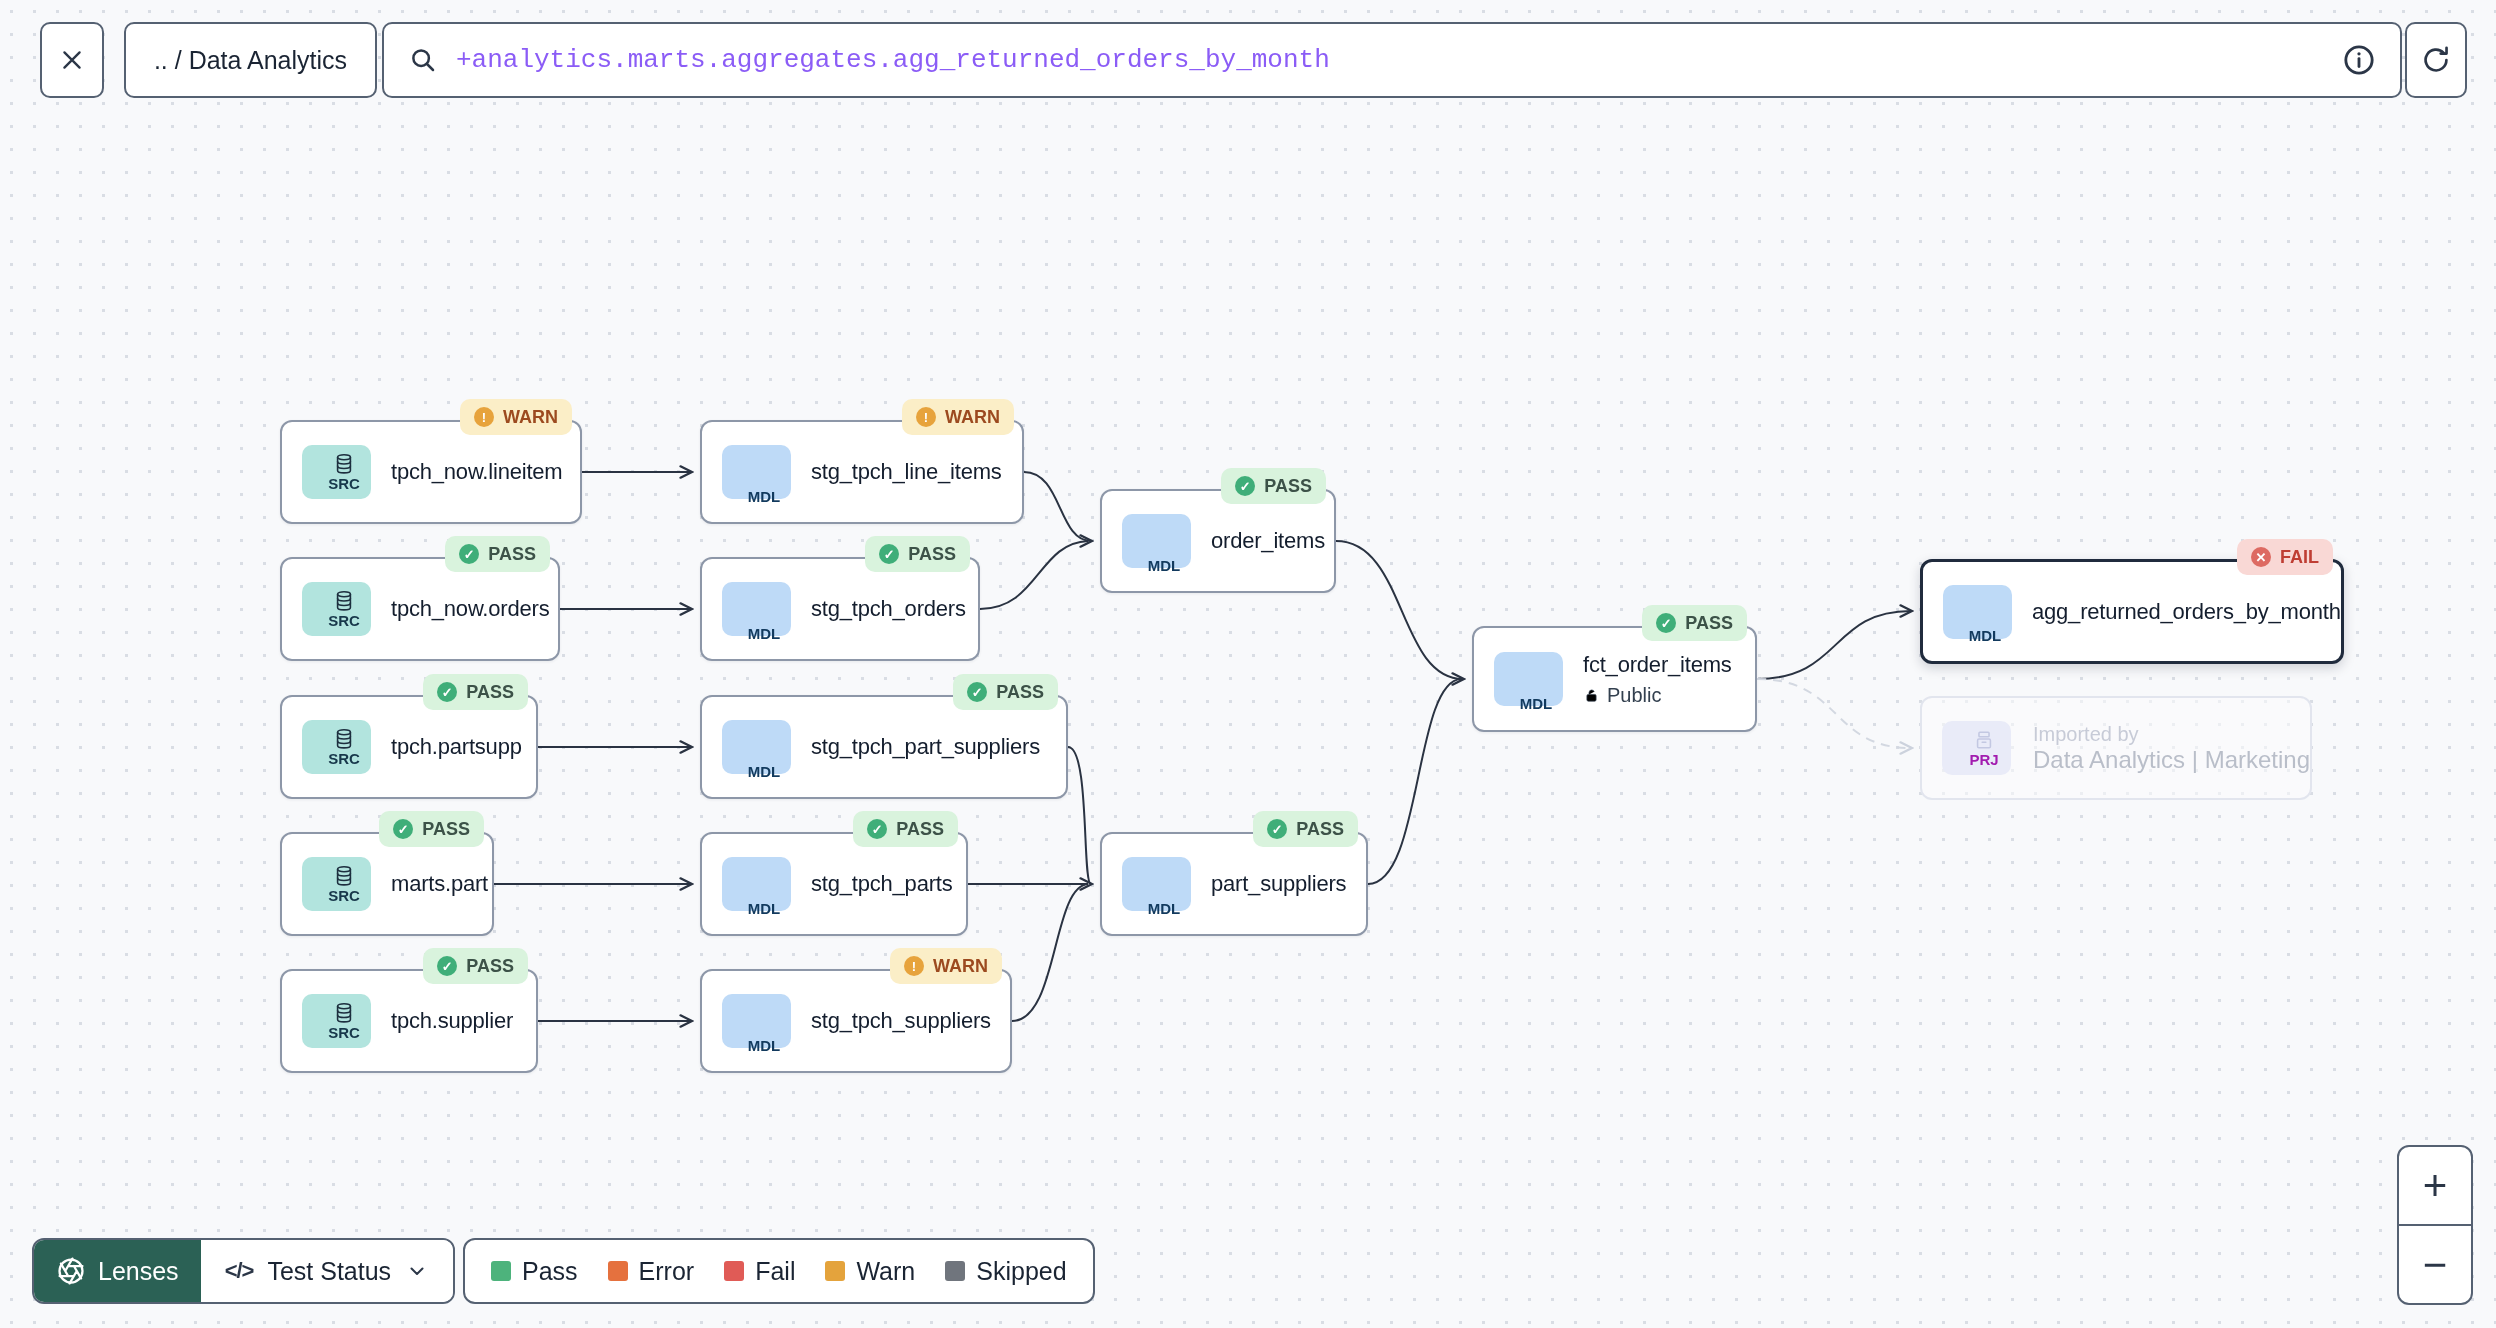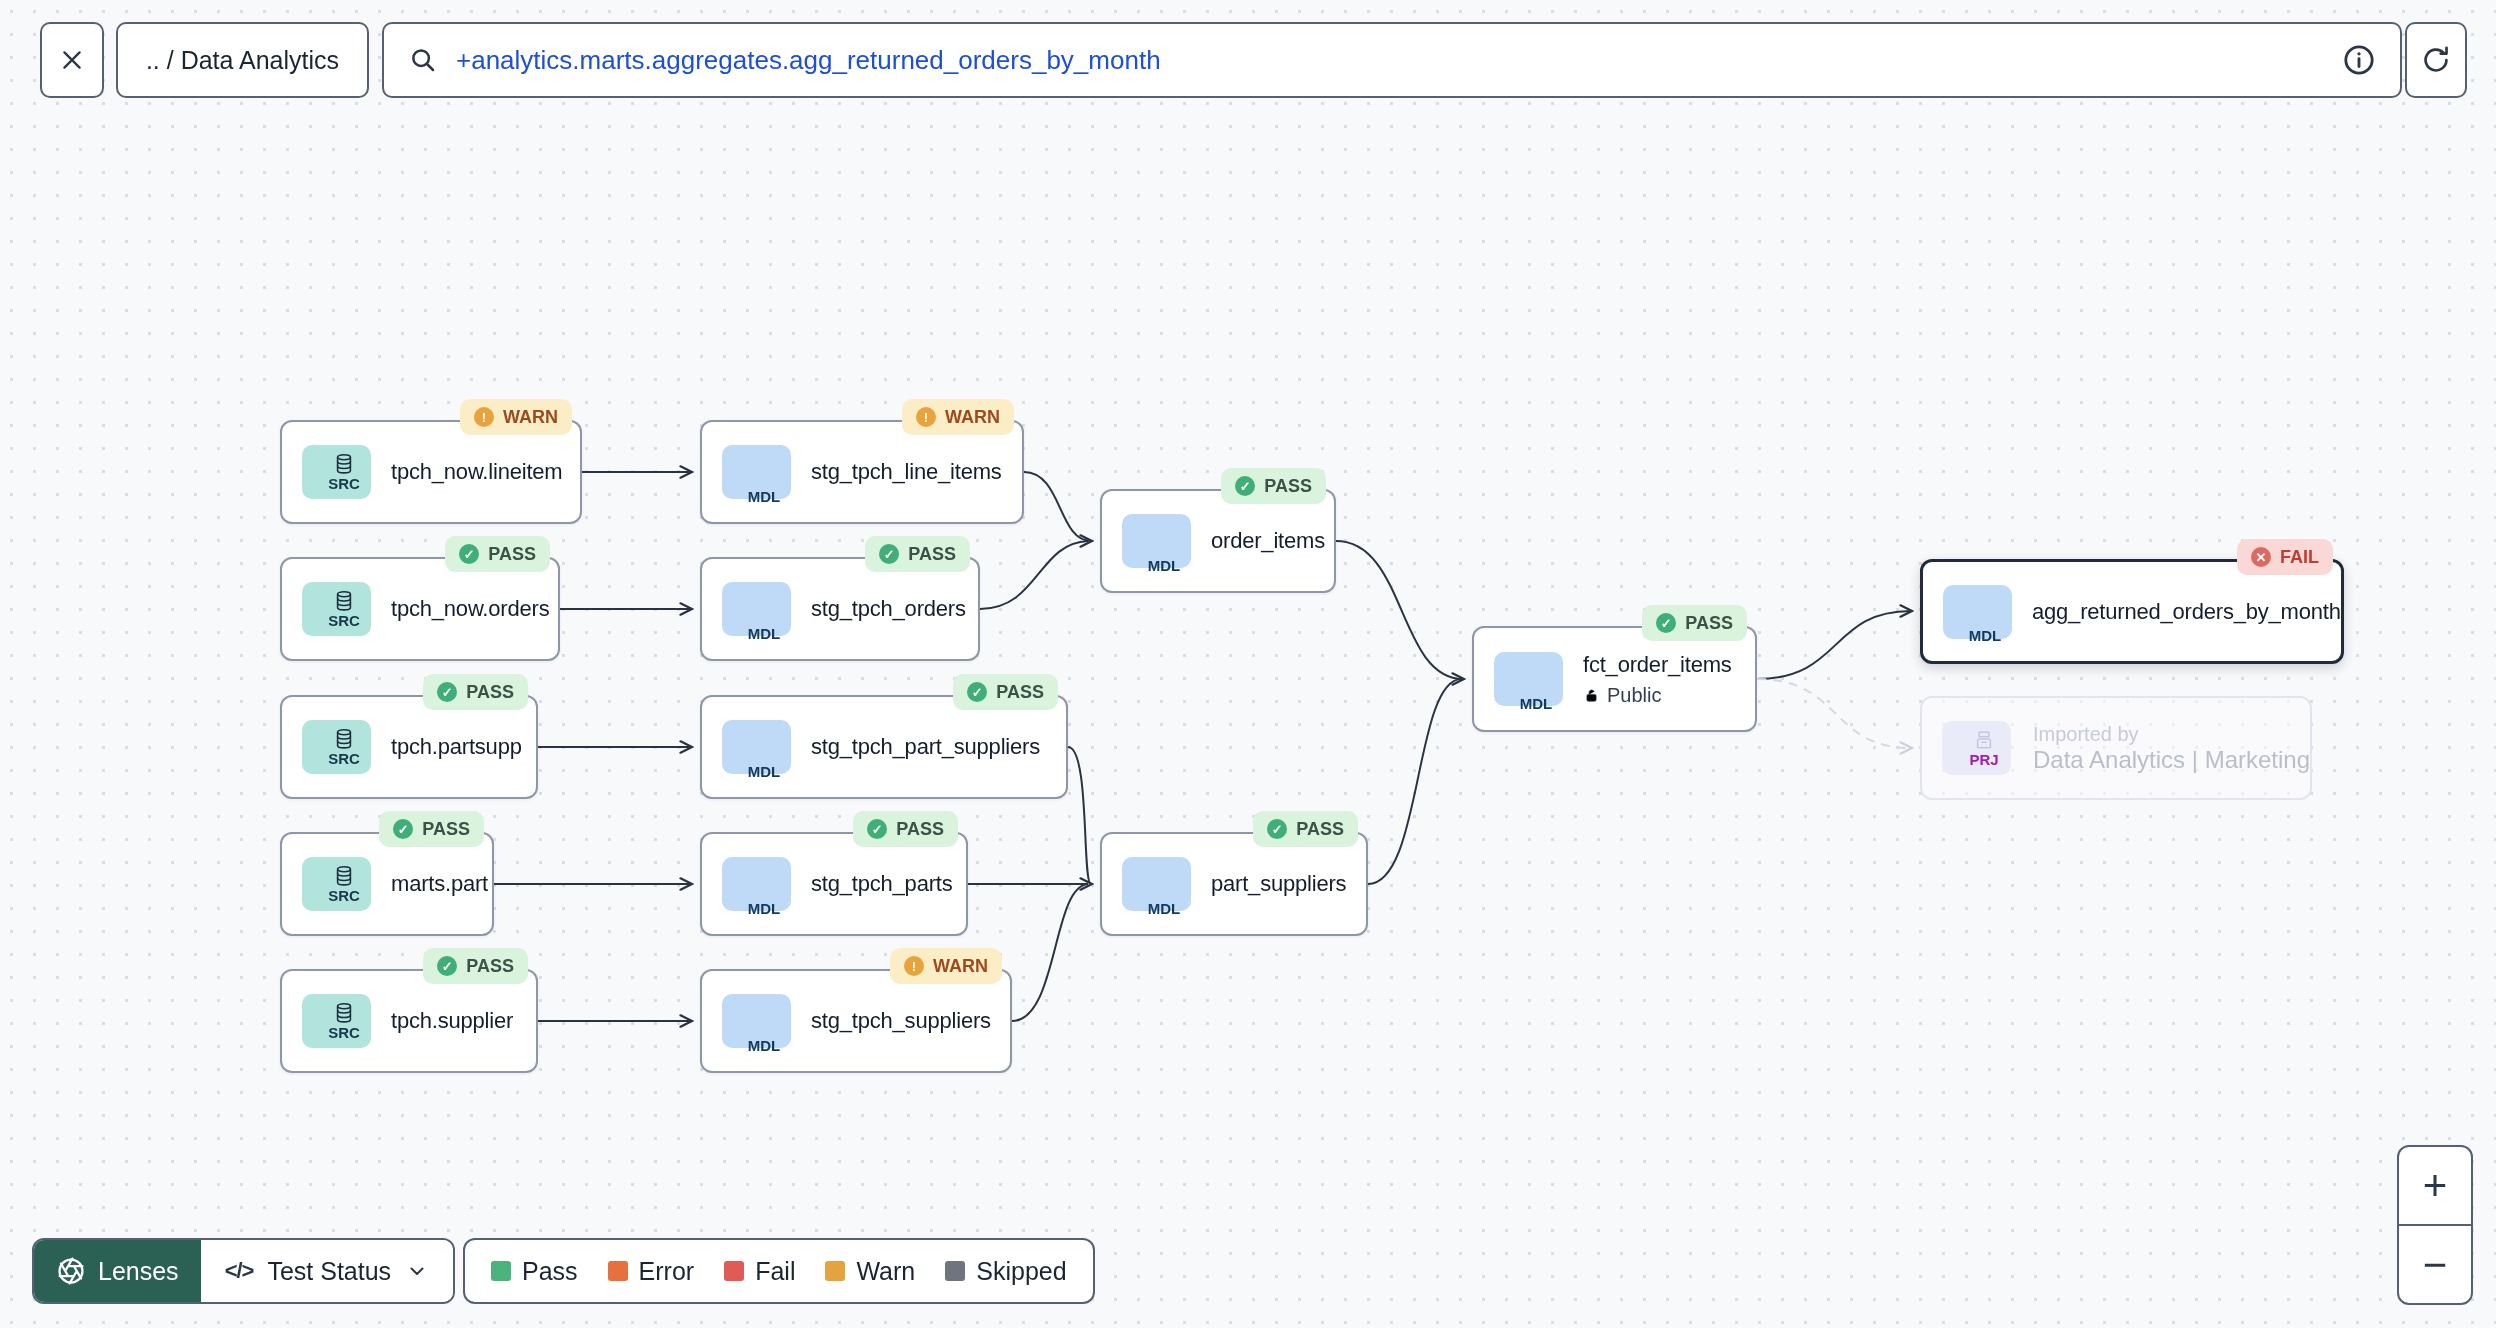--- a/index.html
+++ b/index.html
@@ -13,22 +13,22 @@
   #app{position:absolute;inset:0;}
   svg{display:block;}
 
   
   .tbtn{position:absolute;background:#fff;border:2px solid #556172;border-radius:10px;
     display:flex;align-items:center;justify-content:center;box-sizing:border-box;}
   .crumb{font-size:25px;color:#1a2433;}
   .search{position:absolute;left:382px;top:22px;width:2020px;height:76px;background:#fff;
     border:2px solid #556172;border-radius:10px;box-sizing:border-box;
     display:flex;align-items:center;padding:0 24px;gap:16px;}
-  .search input{flex:1;border:none;outline:none;font-family:Liberation Sans, sans-serif;
-    font-size:26px;color:#1d4ed8;background:transparent;}
+  .search input{flex:1;border:none;outline:none;font-family:Liberation Mono, monospace;
+    font-size:26px;color:#8b5cf6;background:transparent;}
   .icon-stroke{stroke:#2b3647;fill:none;stroke-width:2;stroke-linecap:round;stroke-linejoin:round;}
 
   
   .node{position:absolute;height:104px;background:#fff;border:2px solid #8d97a8;border-radius:12px;
     box-sizing:border-box;display:flex;align-items:center;padding:0 18px 0 20px;gap:20px;
     box-shadow:0 1px 3px rgba(16,24,40,.07);}
   .node.sel{border:3px solid #202b3d;box-shadow:0 4px 12px rgba(15,23,42,.18);}
   .title{font-size:22px;color:#141e2e;white-space:nowrap;letter-spacing:-0.2px;}
   .tile{width:54px;height:54px;border-radius:10px;flex:none;display:flex;flex-direction:column;
     align-items:center;justify-content:center;gap:1px;padding-left:15px;}
@@ -100,21 +100,21 @@
       <path d="M1757 679C1842 679 1830 611 1911 611" marker-end="url(#arr)"></path>
     </g>
     <path d="M1757 679C1842 679 1830 748 1911 748" fill="none" stroke="#d3d8e1" stroke-width="2" stroke-dasharray="9 7" marker-end="url(#arrl)"></path>
   </svg>
 
   <div class="tbtn" style="left:40px;top:22px;width:64px;height:76px">
     <svg width="28" height="28" viewBox="0 0 24 24">
       <path class="icon-stroke" d="M5.5 5.5l13 13M18.5 5.5l-13 13"></path>
     </svg>
   </div>
-  <div class="tbtn" style="left:116px;top:22px;width:253px;height:76px">
+  <div class="tbtn" style="left:124px;top:22px;width:253px;height:76px">
     <span class="crumb">.. / Data Analytics</span>
   </div>
   <div class="search">
     <svg width="30" height="30" viewBox="0 0 24 24">
       <circle class="icon-stroke" cx="10.5" cy="10.5" r="6.2"></circle>
       <path class="icon-stroke" d="M15.2 15.2L20 20"></path>
     </svg>
     <input type="text" value="+analytics.marts.aggregates.agg_returned_orders_by_month" style="">
     <svg width="34" height="34" viewBox="0 0 24 24">
       <circle class="icon-stroke" cx="12" cy="12" r="9.3" stroke-width="1.6"></circle>

